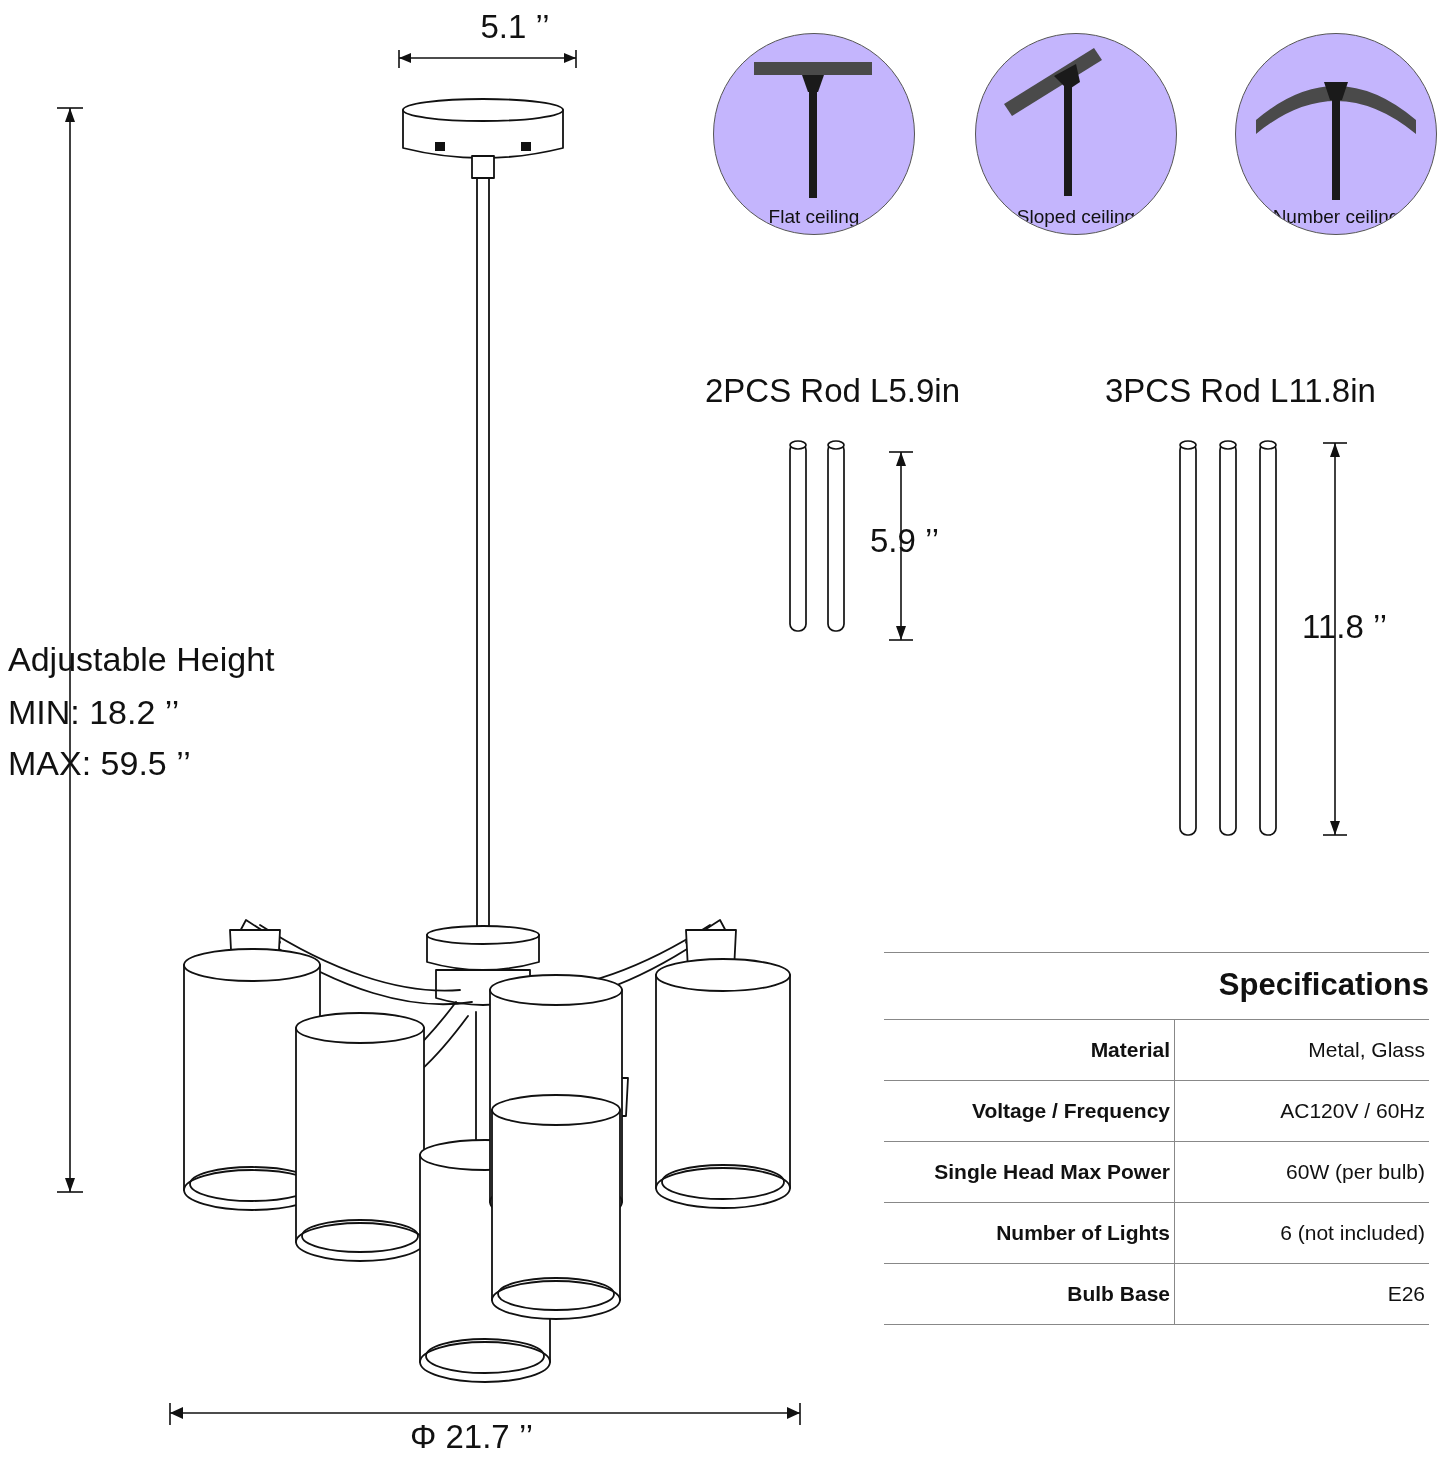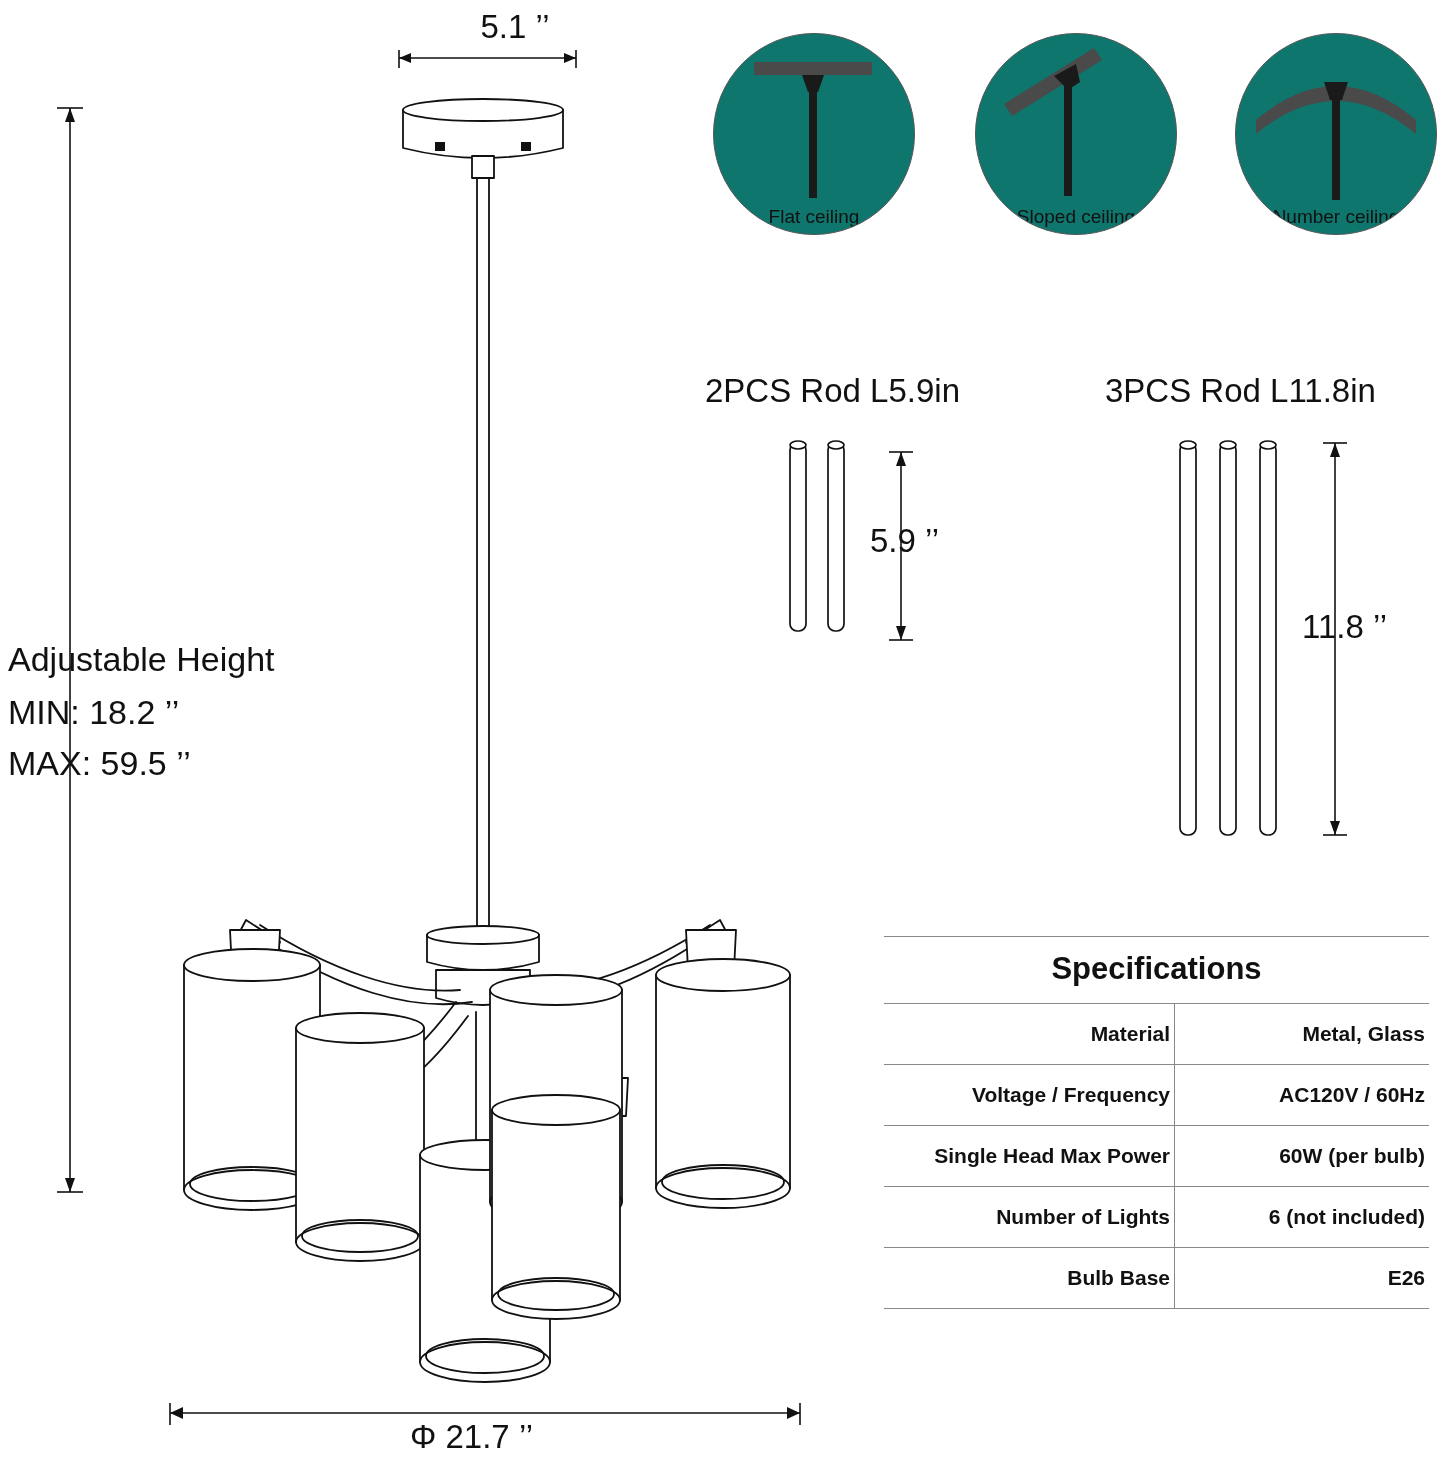--- a/index.html
+++ b/index.html
@@ -38,57 +38,58 @@
   }
 
   
   .ceiling-circle {
     width: 200px;
     height: 200px;
     border-radius: 50%;
     border: 1.6px solid #555;
     position: absolute;
     overflow: hidden;
-    background: #0f766e;
+    background: #c4b5fd;
   }
 
   
   .spec-wrap {
     position: absolute;
     left: 884px;
     top: 936px;
     width: 545px;
   }
   .spec-title {
-    text-align: center;
+    text-align: right;
     font-size: 31px;
     font-weight: bold;
     padding: 14px 0 16px 0;
     border-top: 1.6px solid #888;
     border-bottom: 1.6px solid #888;
+    margin-top: 16px;
   }
   table.spec {
     width: 100%;
     border-collapse: collapse;
     table-layout: fixed;
   }
   table.spec td {
     border-bottom: 1.4px solid #888;
     padding: 18px 4px;
     font-size: 21px;
     text-align: right;
     vertical-align: middle;
   }
   table.spec td.k {
     font-weight: bold;
     border-right: 1.4px solid #888;
     width: 282px;
   }
   table.spec td.v {
-    font-weight: bold;
+    font-weight: normal;
   }
   table.spec tr:last-child td { border-bottom: 1.4px solid #888; }
 
   svg { display: block; }
 </style>
 </head>
 <body>
 
 <div class="abs" style="left:395px; top:8px;text-align:center;">
   <div class="dim-label" style="margin-left:55px;">5.1 ’’</div>

